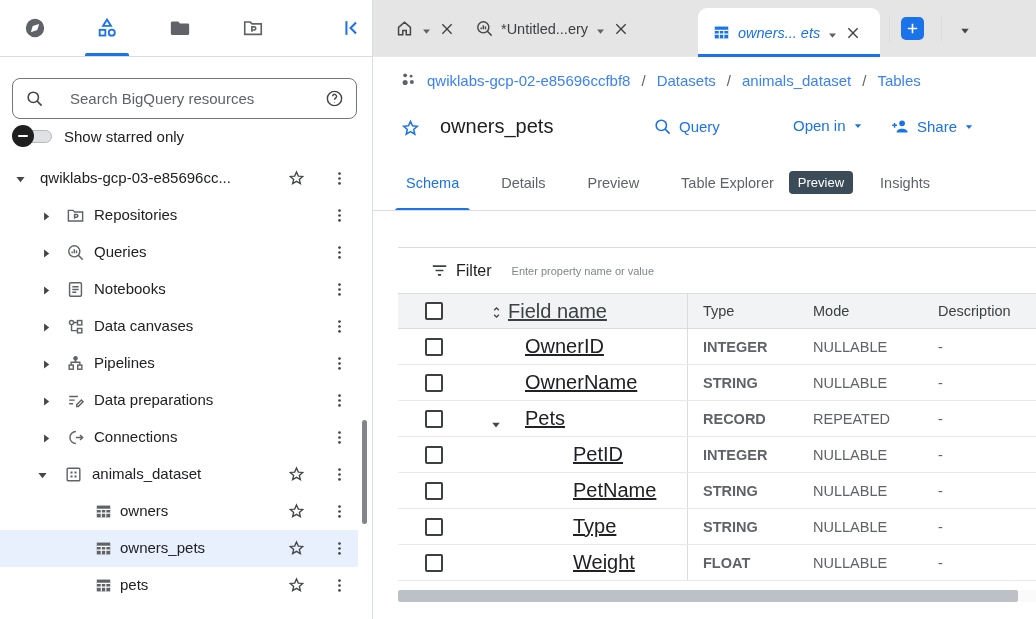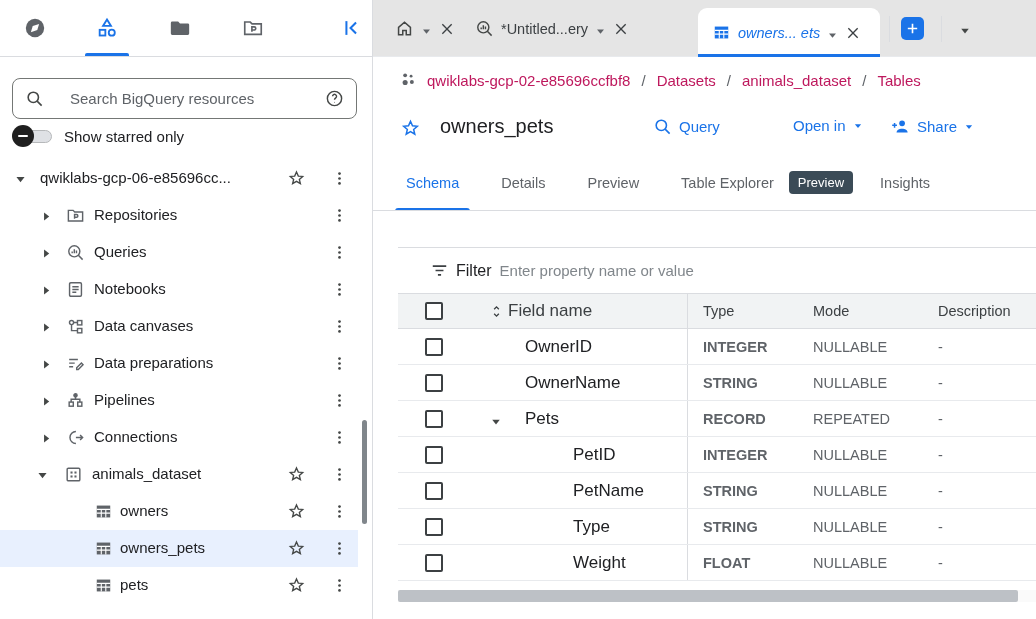--- a/index.html
+++ b/index.html
@@ -73,21 +73,21 @@
   .ts-plus { position:absolute; left:528px; top:17px; width:23px; height:23px; background:#1a73e8;
     border-radius:5px; display:flex; align-items:center; justify-content:center; cursor:pointer; }
   .ts-plus svg { width:15px; height:15px; color:#fff; }
   .ts-overflow { position:absolute; left:586px; top:23px; width:12px; height:12px; color:#444746; cursor:pointer; }
   .ts-overflow svg { width:100%; height:100%; }
 
   .breadcrumb { position:absolute; left:0; top:57px; height:46px; width:663px; display:flex;
     align-items:center; padding-left:27px; white-space:nowrap; overflow:hidden; }
   .bc-icon { width:19px; height:19px; color:#5f6368; margin-right:8px; flex:0 0 auto; }
   .bc-icon svg { width:100%; height:100%; }
-  .crumb { font-size:15px; color:#be185d; cursor:pointer; }
+  .crumb { font-size:15px; color:#3b82f6; cursor:pointer; }
   .crumb-sep { font-size:15px; color:#5f6368; margin:0 11px; }
 
   .title-row { position:absolute; left:0; top:103px; height:52px; width:663px; }
   .title-star { position:absolute; left:27px; top:15px; width:21px; height:21px; color:#1a73e8; cursor:pointer; }
   .title-star svg { width:100%; height:100%; }
   .page-title { position:absolute; left:67px; top:12px; font-size:20px; color:#202124; }
   .act { position:absolute; top:14px; display:flex; align-items:center; gap:7px; color:#1a73e8;
     font-size:15px; font-weight:500; cursor:pointer; }
   .act svg { width:19px; height:19px; }
   .act .dd { width:10px; height:10px; }
@@ -101,31 +101,31 @@
   .ptab.active::after { content:""; position:absolute; left:10px; right:10px; bottom:0; height:3px;
     background:#1a73e8; border-radius:3px 3px 0 0; }
   .ptab-badge { background:#3b4b57; color:#fff; font-size:13px; font-weight:400; border-radius:4px;
     padding:4px 9px; margin:0 6px 0 -6px; white-space:nowrap; }
 
   .filter-row { position:absolute; left:25px; top:247px; width:638px; height:46px;
     border-top:1px solid #dadce0; display:flex; align-items:center; }
   .filter-icon { width:19px; height:19px; color:#3c4043; margin-left:32px; }
   .filter-icon svg { width:100%; height:100%; }
   .filter-label { font-size:16px; font-weight:500; color:#202124; margin-left:7px; }
-  .filter-input { border:none; outline:none; margin-left:8px; flex:1; font-size:15px;
+  .filter-input { border:none; outline:none; margin-left:20px; flex:1; font-size:11px;
     font-family:inherit; color:#202124; background:transparent; }
   .filter-input::placeholder { color:#80868b; }
 
   .schema { position:absolute; left:25px; top:293px; width:760px; }
   .srow { display:flex; height:36px; align-items:stretch; border-bottom:1px solid #e8eaed; background:#fff; }
   .srow.head { background:#f1f3f4; border-top:1px solid #dadce0; border-bottom:1px solid #dadce0; }
   .c-check { flex:0 0 60px; display:flex; align-items:center; padding-left:27px; }
   .checkbox { width:18px; height:18px; border:2px solid #3c4043; border-radius:2px; cursor:pointer; background:#fff; }
   .c-name { flex:0 0 230px; position:relative; display:flex; align-items:center;
-    border-right:1px solid #dadce0; font-size:17px; color:#202124; }
+    border-right:1px solid #dadce0; font-size:20px; color:#202124;text-decoration:underline; }
   .c-name .sort { position:absolute; left:30px; top:9px; width:17px; height:17px; color:#3c4043; cursor:pointer; }
   .c-name .sort svg { width:100%; height:100%; }
   .c-name .expander { position:absolute; left:32px; top:12px; width:12px; height:12px; color:#444746; cursor:pointer; }
   .c-name .expander svg { width:100%; height:100%; }
   .srow.head .c-name { font-weight:500; color:#3c4043; }
   .head .name-text { padding-left:50px; }
   .lvl1 .name-text { padding-left:67px; }
   .lvl2 .name-text { padding-left:115px; }
   .c-type { flex:0 0 115px; display:flex; align-items:center; padding-left:15px;
     font-size:14.5px; color:#5f6368;font-weight:bold; }
@@ -292,21 +292,21 @@
       </span>
       <span class="toggle-label">Show starred only</span>
     </div>
 
     <div class="tree" id="tree">
         <div class="tree-row t-project">
     <span class="tr-caret"><svg>
               <use href="#i-caret-down"></use>
             </svg></span>
 
-    <span class="tr-label">qwiklabs-gcp-06-e85696cc...</span>
+    <span class="tr-label">qwiklabs-gcp-03-e85696cc...</span>
     <span class="tr-star"><svg>
               <use href="#i-star"></use>
             </svg></span>
     <span class="tr-dots"><svg>
               <use href="#i-dots"></use>
             </svg></span>
   </div>
         <div class="tree-row t-folder">
     <span class="tr-caret"><svg>
               <use href="#i-caret-right"></use>
@@ -357,36 +357,36 @@
 
     <span class="tr-dots"><svg>
               <use href="#i-dots"></use>
             </svg></span>
   </div>
         <div class="tree-row t-folder">
     <span class="tr-caret"><svg>
               <use href="#i-caret-right"></use>
             </svg></span>
     <span class="tr-icon"><svg>
+              <use href="#i-pipeline"></use>
+            </svg></span>
+    <span class="tr-label">Pipelines</span>
+
+    <span class="tr-dots"><svg>
+              <use href="#i-dots"></use>
+            </svg></span>
+  </div>
+        <div class="tree-row t-folder">
+    <span class="tr-caret"><svg>
+              <use href="#i-caret-right"></use>
+            </svg></span>
+    <span class="tr-icon"><svg>
               <use href="#i-prep"></use>
             </svg></span>
     <span class="tr-label">Data preparations</span>
-
-    <span class="tr-dots"><svg>
-              <use href="#i-dots"></use>
-            </svg></span>
-  </div>
-        <div class="tree-row t-folder">
-    <span class="tr-caret"><svg>
-              <use href="#i-caret-right"></use>
-            </svg></span>
-    <span class="tr-icon"><svg>
-              <use href="#i-pipeline"></use>
-            </svg></span>
-    <span class="tr-label">Pipelines</span>
 
     <span class="tr-dots"><svg>
               <use href="#i-dots"></use>
             </svg></span>
   </div>
         <div class="tree-row t-folder">
     <span class="tr-caret"><svg>
               <use href="#i-caret-right"></use>
             </svg></span>
     <span class="tr-icon"><svg>

